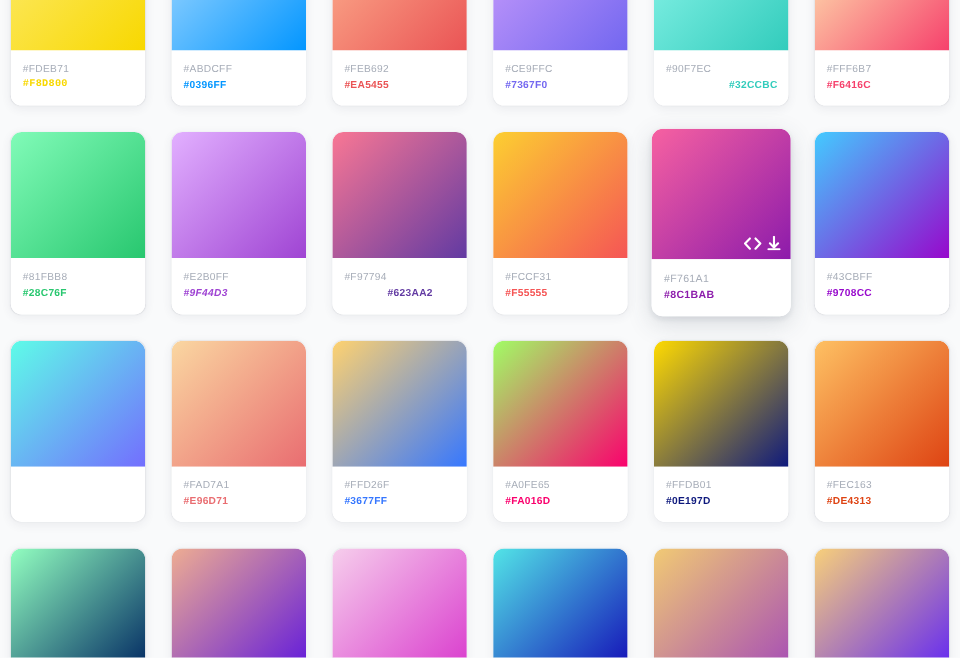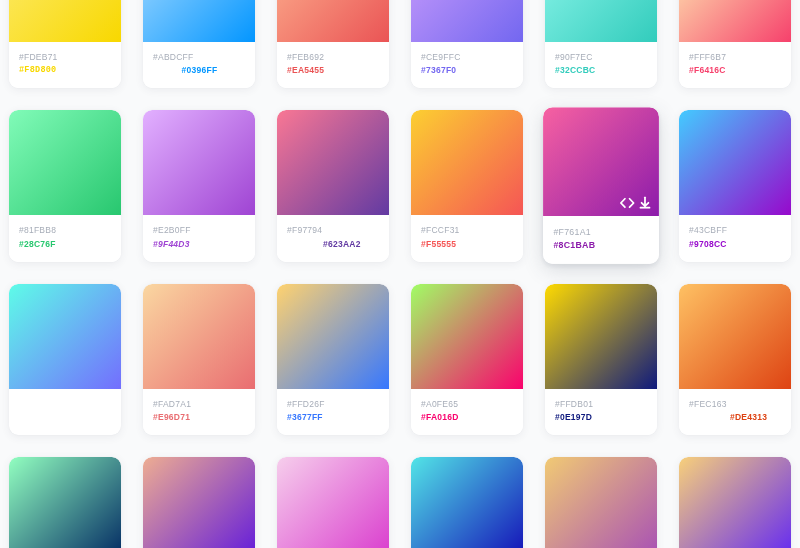--- a/index.html
+++ b/index.html
@@ -113,21 +113,21 @@
         <div class="hex hex-from" style="color: rgb(167, 173, 184);">#FDEB71</div>
         <div class="hex hex-to" style="color: rgb(248, 216, 0); font-family: Liberation Mono, monospace;">#F8D800</div>
       </div>
     </div>
     <div class="card">
       <div class="swatch-wrap">
         <div class="swatch" style="background: linear-gradient(135deg, rgb(171, 220, 255) 0%, rgb(3, 150, 255) 100%);"></div>
       </div>
       <div class="meta">
         <div class="hex hex-from">#ABDCFF</div>
-        <div class="hex hex-to" style="color: rgb(3, 150, 255); text-align: center;">#0396FF</div>
+        <div class="hex hex-to" style="color: rgb(3, 150, 255);">#0396FF</div>
       </div>
     </div>
     <div class="card">
       <div class="swatch-wrap">
         <div class="swatch" style="background: linear-gradient(135deg, rgb(254, 182, 146) 0%, rgb(234, 84, 85) 100%);"></div>
       </div>
       <div class="meta">
         <div class="hex hex-from">#FEB692</div>
         <div class="hex hex-to" style="color: rgb(234, 84, 85);">#EA5455</div>
       </div>
@@ -140,21 +140,21 @@
         <div class="hex hex-from">#CE9FFC</div>
         <div class="hex hex-to" style="color: rgb(115, 103, 240);">#7367F0</div>
       </div>
     </div>
     <div class="card">
       <div class="swatch-wrap">
         <div class="swatch" style="background: linear-gradient(135deg, rgb(144, 247, 236) 0%, rgb(50, 204, 188) 100%);"></div>
       </div>
       <div class="meta">
         <div class="hex hex-from">#90F7EC</div>
-        <div class="hex hex-to" style="color: rgb(50, 204, 188);">#32CCBC</div>
+        <div class="hex hex-to" style="color: rgb(50, 204, 188); text-align: right;">#32CCBC</div>
       </div>
     </div>
     <div class="card">
       <div class="swatch-wrap">
         <div class="swatch" style="background: linear-gradient(135deg, rgb(255, 246, 183) 0%, rgb(246, 65, 108) 100%);"></div>
       </div>
       <div class="meta">
         <div class="hex hex-from">#FFF6B7</div>
         <div class="hex hex-to" style="color: rgb(246, 65, 108);">#F6416C</div>
       </div>
@@ -268,21 +268,21 @@
         <div class="hex hex-from">#FFDB01</div>
         <div class="hex hex-to" style="color: rgb(14, 25, 125);">#0E197D</div>
       </div>
     </div>
     <div class="card">
       <div class="swatch-wrap">
         <div class="swatch" style="background: linear-gradient(135deg, rgb(254, 193, 99) 0%, rgb(222, 67, 19) 100%);"></div>
       </div>
       <div class="meta">
         <div class="hex hex-from">#FEC163</div>
-        <div class="hex hex-to" style="color: rgb(222, 67, 19); margin-left: 41px;">#DE4313</div>
+        <div class="hex hex-to" style="color: rgb(222, 67, 19);">#DE4313</div>
       </div>
     </div>
     <div class="card">
       <div class="swatch-wrap">
         <div class="swatch" style="background: linear-gradient(135deg, rgb(146, 255, 192) 0%, rgb(0, 38, 97) 100%);"></div>
       </div>
     </div>
     <div class="card">
       <div class="swatch-wrap">
         <div class="swatch" style="background: linear-gradient(135deg, rgb(238, 173, 146) 0%, rgb(96, 24, 220) 100%);"></div>

